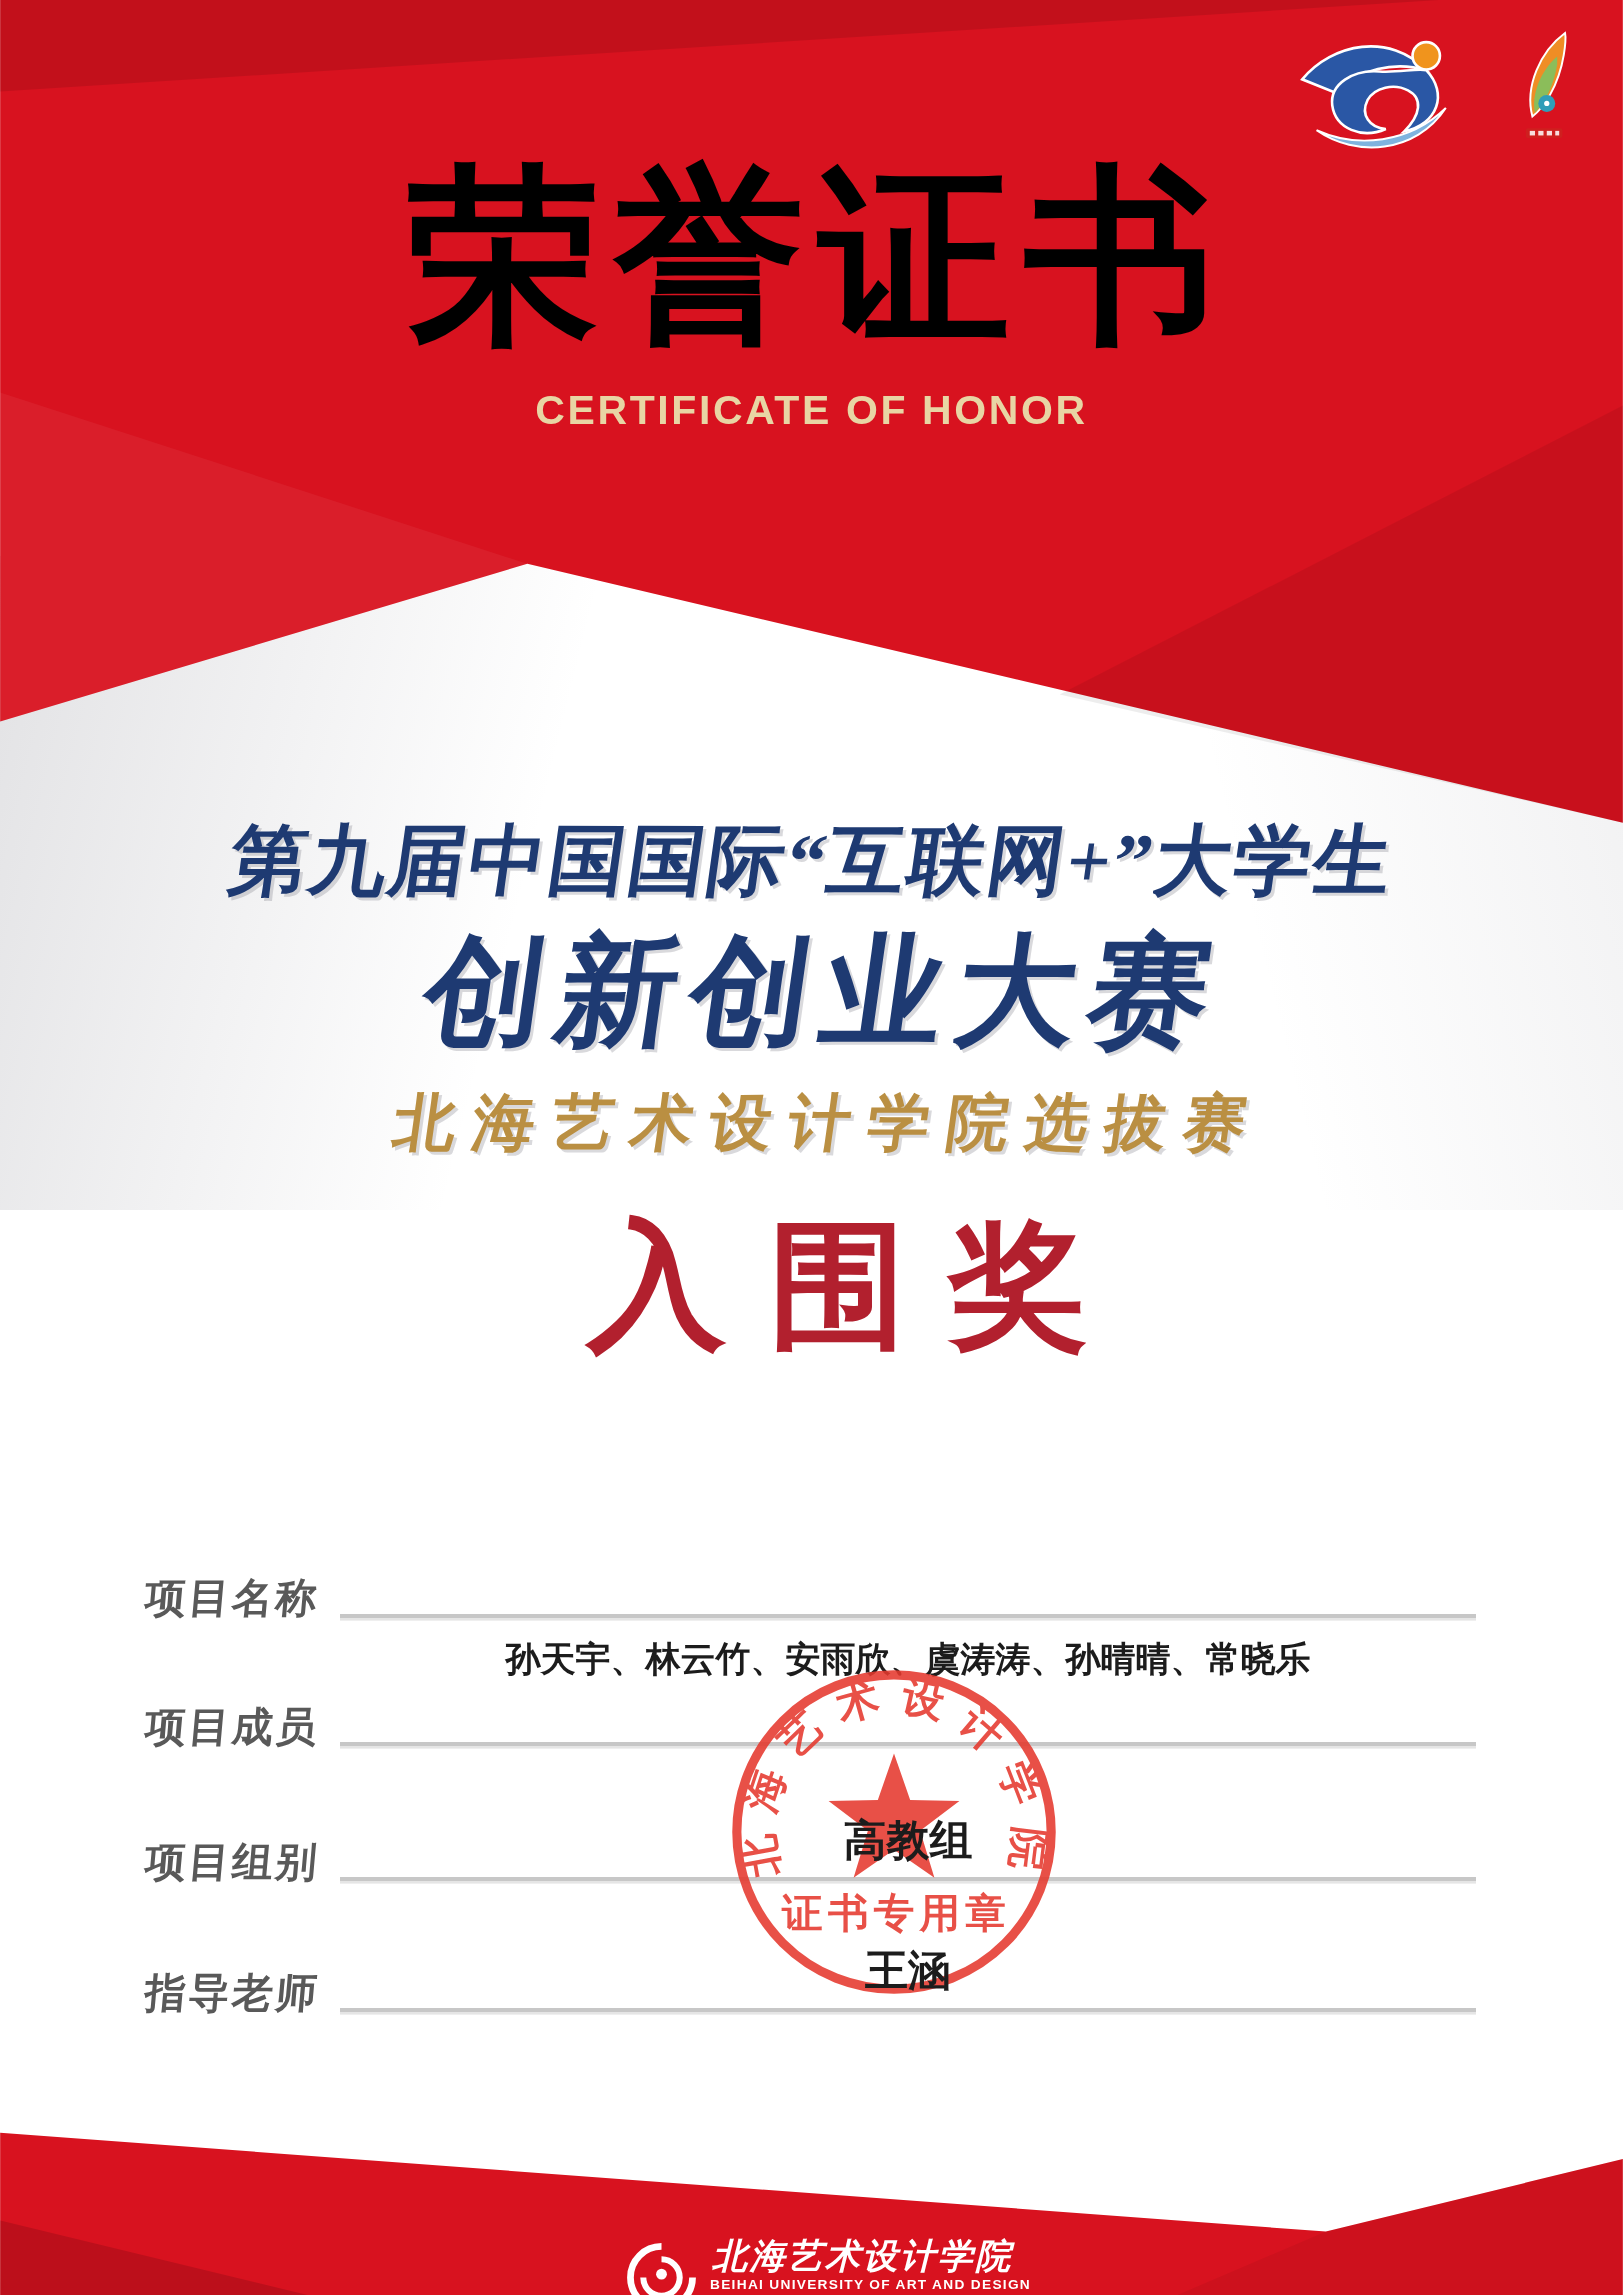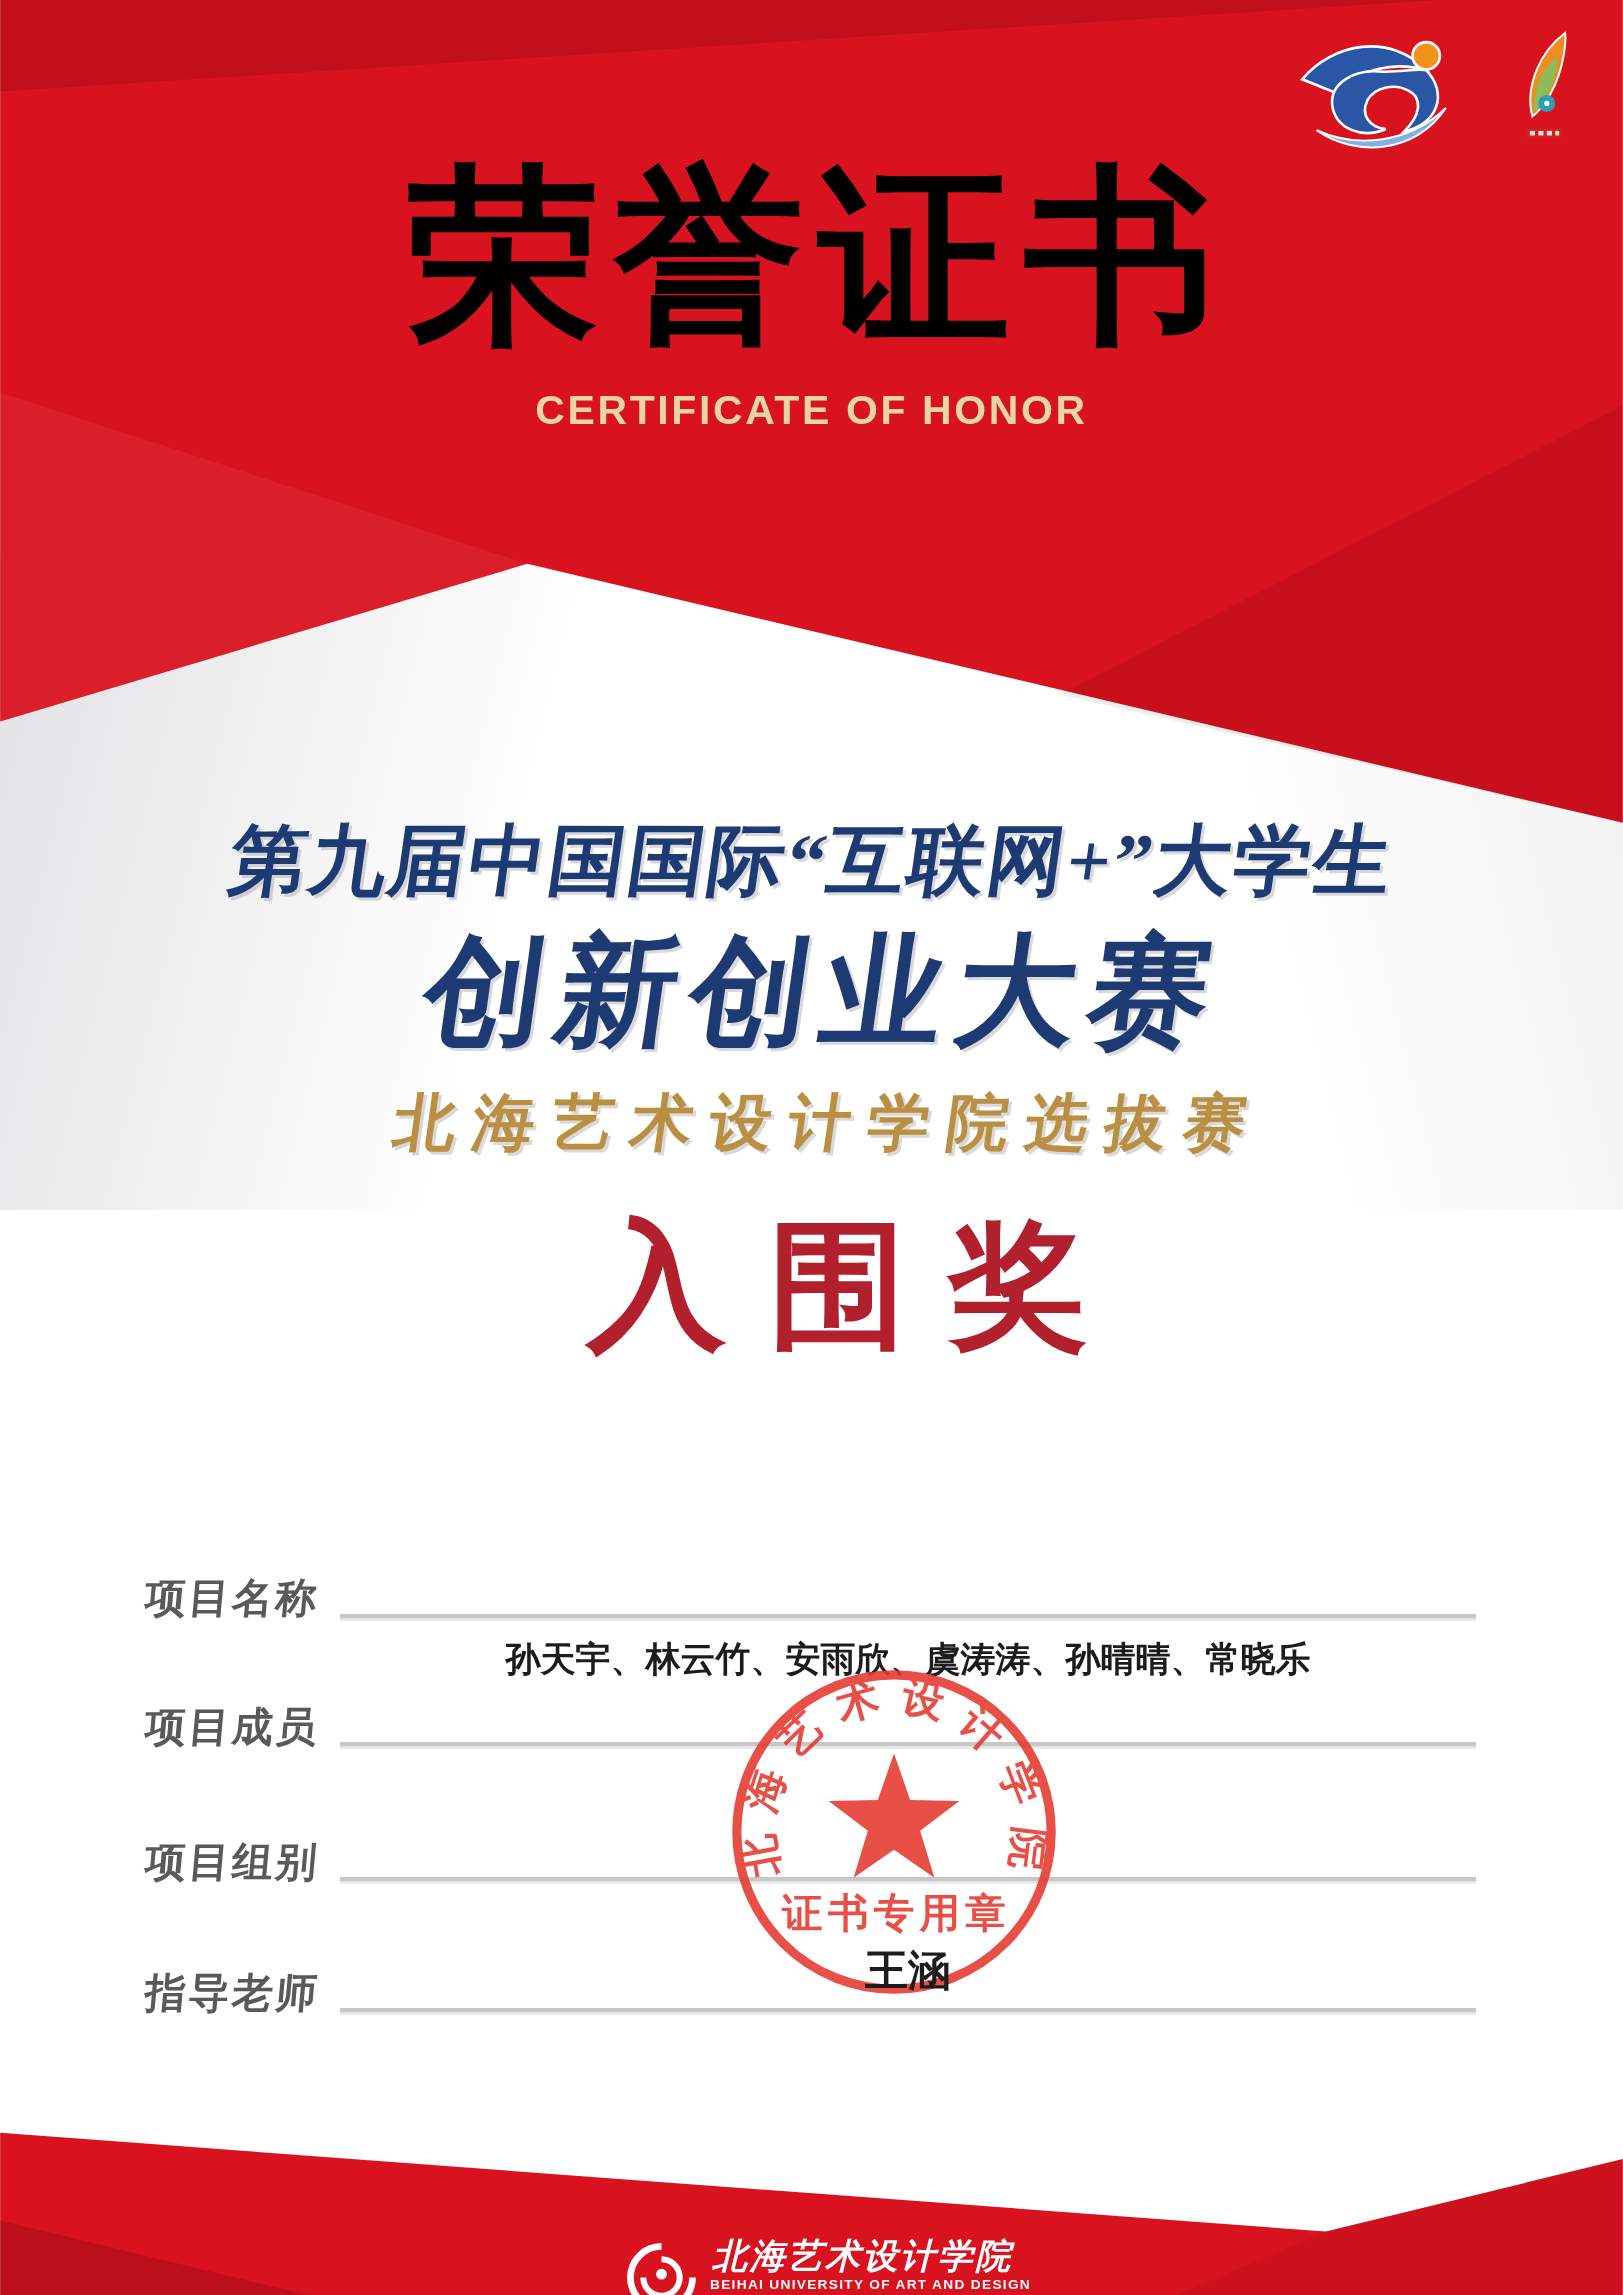--- a/index.html
+++ b/index.html
@@ -157,20 +157,21 @@
 
   <div class="form-label l1">项目名称</div>
   <div class="form-line ln1"></div>
 
   <div class="form-label l2">项目成员</div>
   <div class="form-line ln2"></div>
   <div class="form-value v2">孙天宇、林云竹、安雨欣、虞涛涛、孙晴晴、常晓乐</div>
 
   <div class="form-label l3">项目组别</div>
   <div class="form-line ln3"></div>
+  <div class="form-value v3">高教组</div>
 
   <div class="form-label l4">指导老师</div>
   <div class="form-line ln4"></div>
   <div class="form-value v4">王涵</div>
 
   <svg class="stamp" width="406" height="406" viewBox="0 0 620 620">
     <defs>
       <path id="arcPath" d="M 136.2 373.3 A 185 185 0 1 1 483.8 373.3" fill="none"></path>
     </defs>
     <circle cx="310" cy="310" r="240" fill="none" stroke="#e5392e" stroke-width="14"></circle>

